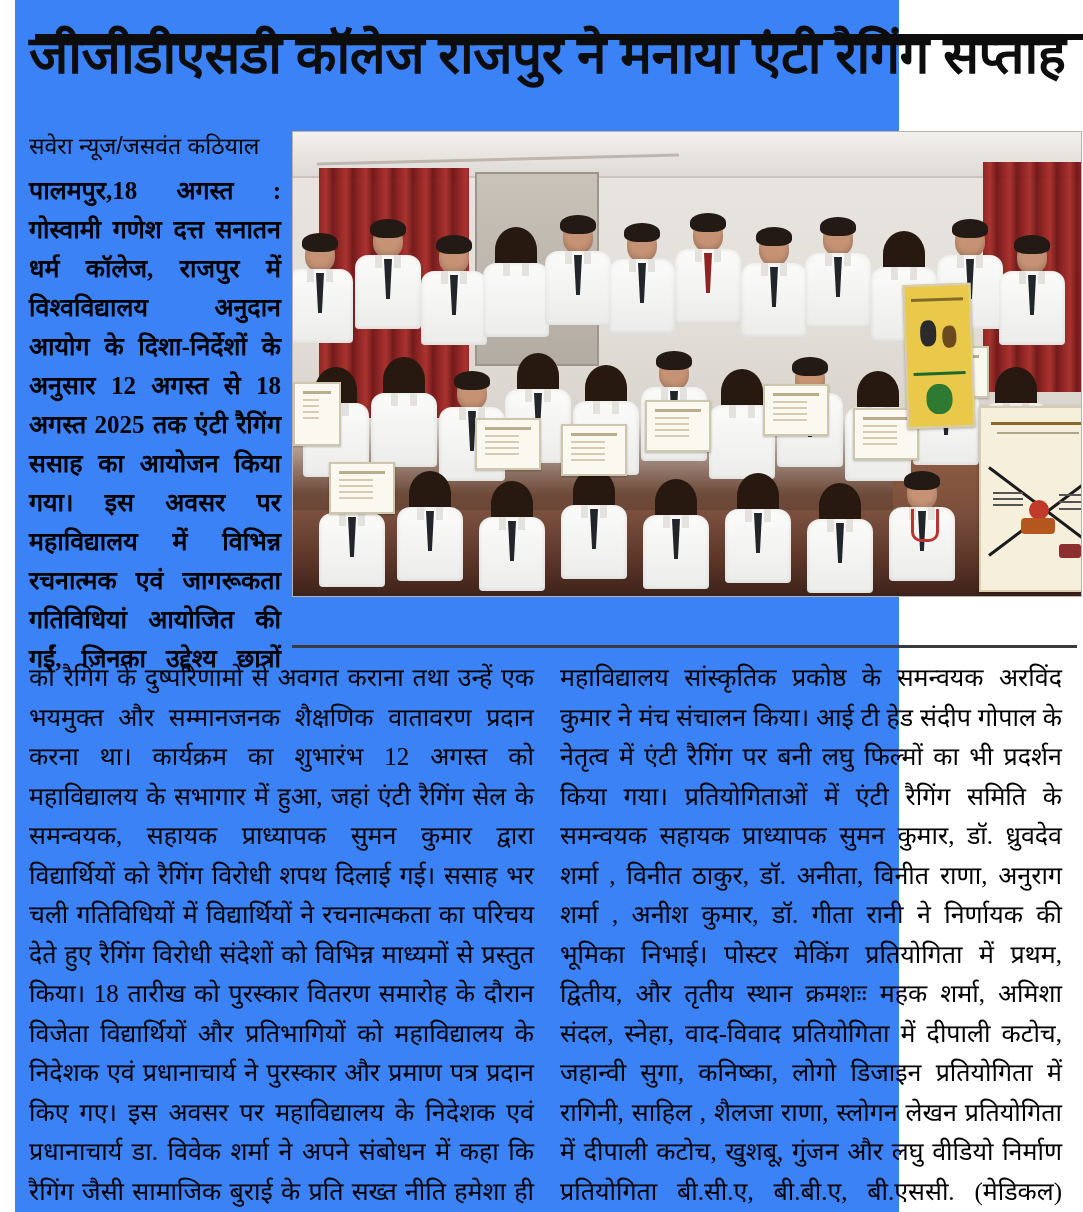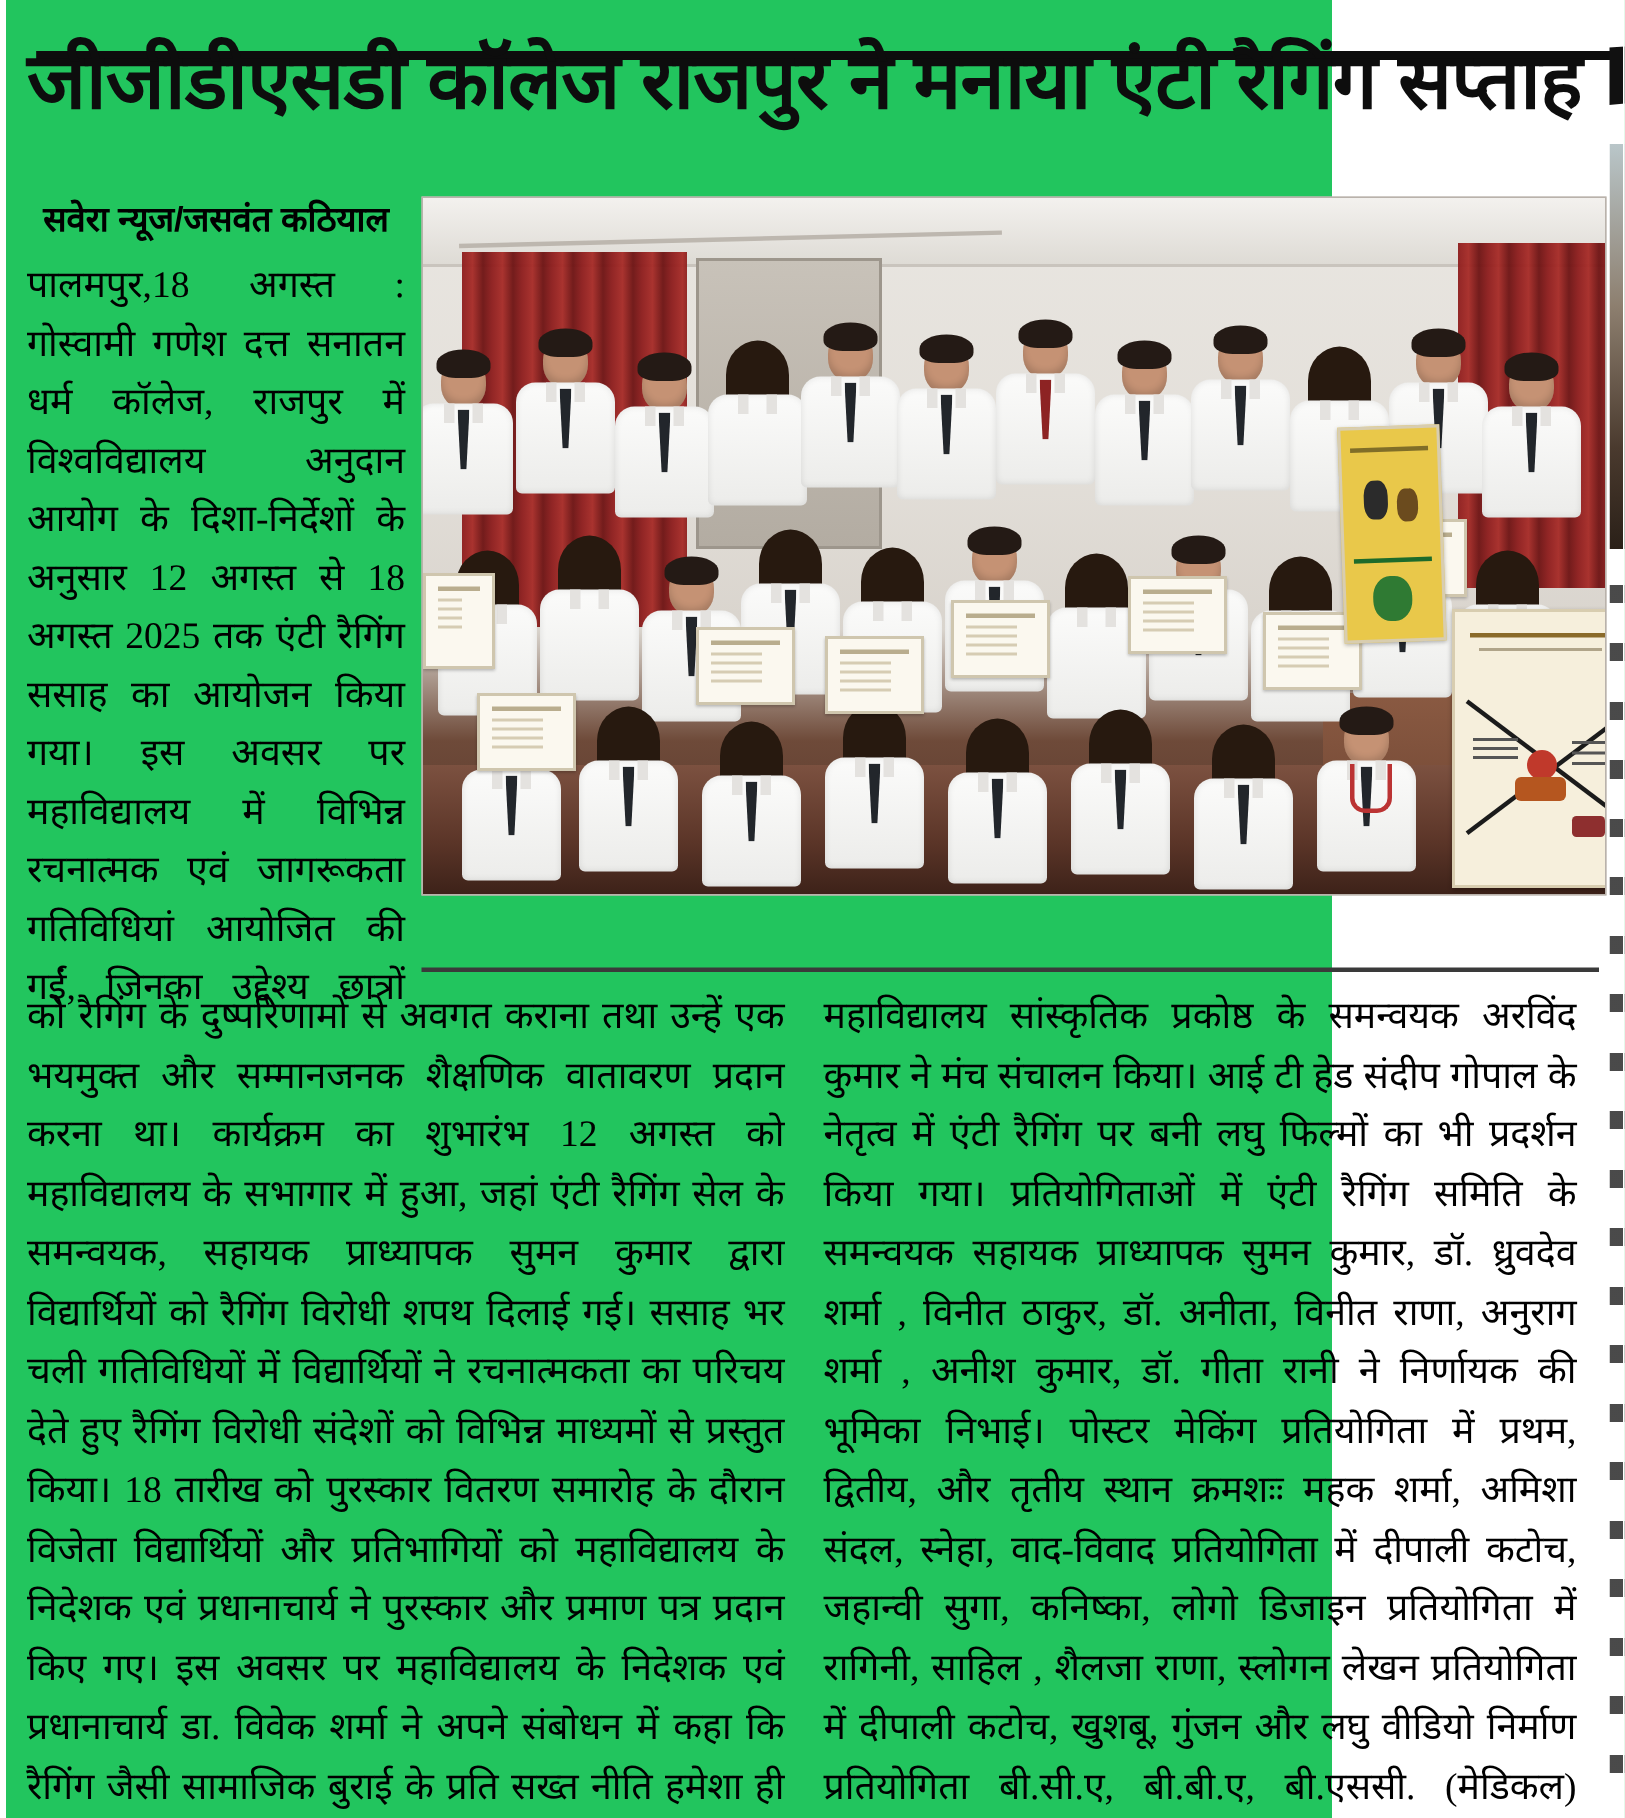--- a/index.html
+++ b/index.html
@@ -10,24 +10,24 @@
   body {
     width: 1083px;
     height: 1212px;
     overflow: hidden;
     font-family: "Liberation Serif", "DejaVu Serif", serif;
     color: #000000;
     position: relative;
   }
   .page {
     position: absolute;
-    left: 4px; top: 0;
+    left: 15px; top: 0;
     width: 884px;
     height: 1212px;
-    background: #22c55e;
+    background: #3b82f6;
   }
 
   
   .headline {
     position: absolute;
     left: 14px;
     top: 22px;
     width: 1040px;
     height: 72px;
     font-family: "Liberation Sans", "DejaVu Sans", sans-serif;
@@ -53,32 +53,32 @@
 
   
   .left-col {
     position: absolute;
     left: 14px;
     top: 130px;
     width: 252px;
   }
   .byline {
     font-family: "Liberation Sans", "DejaVu Sans", sans-serif;
-    font-weight: 700;
+    font-weight: 400;
     font-size: 23px;
     line-height: 33px;
-    text-align: center;
+    text-align: left;
     margin-bottom: 8px;
   }
   .lead-text {
     font-size: 25px;
     line-height: 39px;
     text-align: justify;
     text-align-last: justify;
-    font-weight: 400;
+    font-weight: 700;
   }
 
   
   .photo-wrap {
     position: absolute;
     left: 277px;
     top: 131px;
     width: 790px;
     height: 466px;
     overflow: hidden;

